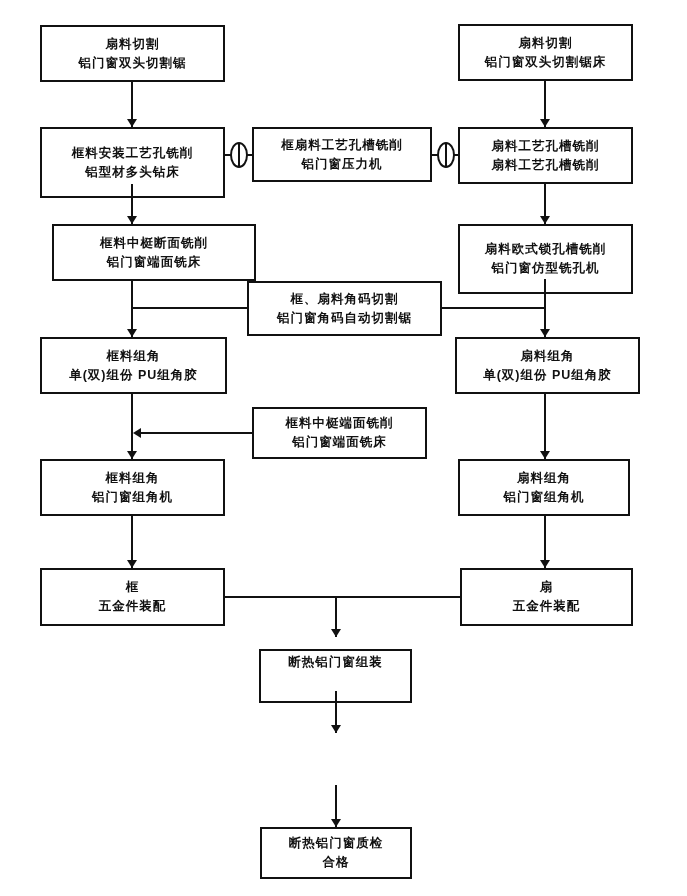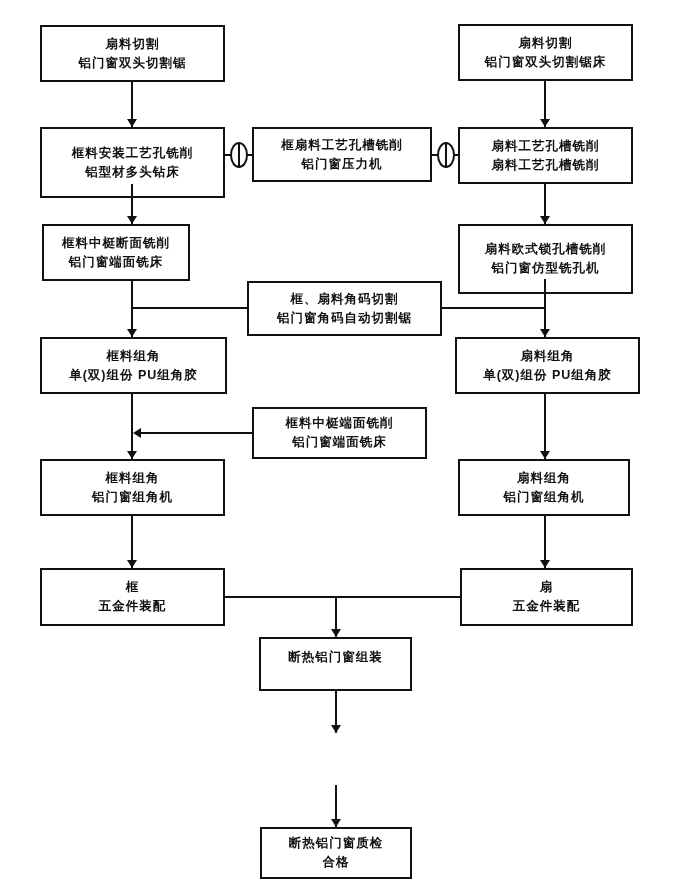--- a/index.html
+++ b/index.html
@@ -7,21 +7,21 @@
     position:relative;width:687px;height:896px;background:#ffffff;
     font-family:"Liberation Sans","DejaVu Sans",sans-serif;
     overflow:hidden;
   }
   .node{
     position:absolute;border:2px solid #111;background:#fff;
     display:flex;flex-direction:column;align-items:center;justify-content:center;
     font-size:12.5px;font-weight:bold;color:#111;letter-spacing:1px;
     line-height:19px;text-align:center;box-sizing:border-box;
   }
-  .node.top-align{justify-content:flex-start;padding-top:9px;}
+  .node.top-align{justify-content:flex-start;padding-top:2px;margin-top:12px;}
   .vline{position:absolute;width:2px;background:#111;}
   .hline{position:absolute;height:2px;background:#111;}
   .arr-d{position:absolute;width:0;height:0;
     border-left:5px solid transparent;border-right:5px solid transparent;
     border-top:8px solid #111;}
   .arr-l{position:absolute;width:0;height:0;
     border-top:5px solid transparent;border-bottom:5px solid transparent;
     border-right:8px solid #111;}
   .oplus{position:absolute;width:14px;height:22px;border:2px solid #111;
     border-radius:50%;background:#fff;z-index:2;}
@@ -63,21 +63,21 @@
   <div class="hline" style="left:225px;top:154px;width:27px"></div>
   <div class="oplus" style="left:230px;top:142px"></div>
   <div class="hline" style="left:432px;top:154px;width:26px"></div>
   <div class="oplus" style="left:437px;top:142px"></div>
 
   <div class="vline" style="left:131px;top:184px;height:40px"></div>
   <div class="arr-d" style="left:127px;top:216px"></div>
   <div class="vline" style="left:544px;top:184px;height:40px"></div>
   <div class="arr-d" style="left:540px;top:216px"></div>
 
-  <div class="node" style="left:42px;top:224px;width:148px;height:57px">
+  <div class="node" style="left:52px;top:224px;width:204px;height:57px">
     <span>框料中梃断面铣削</span>
     <span>铝门窗端面铣床</span>
   </div>
   <div class="node" style="left:458px;top:224px;width:175px;height:70px">
     <span>扇料欧式锁孔槽铣削</span>
     <span>铝门窗仿型铣孔机</span>
   </div>
 
   <div class="node" style="left:247px;top:281px;width:195px;height:55px">
     <span>框、扇料角码切割</span>

